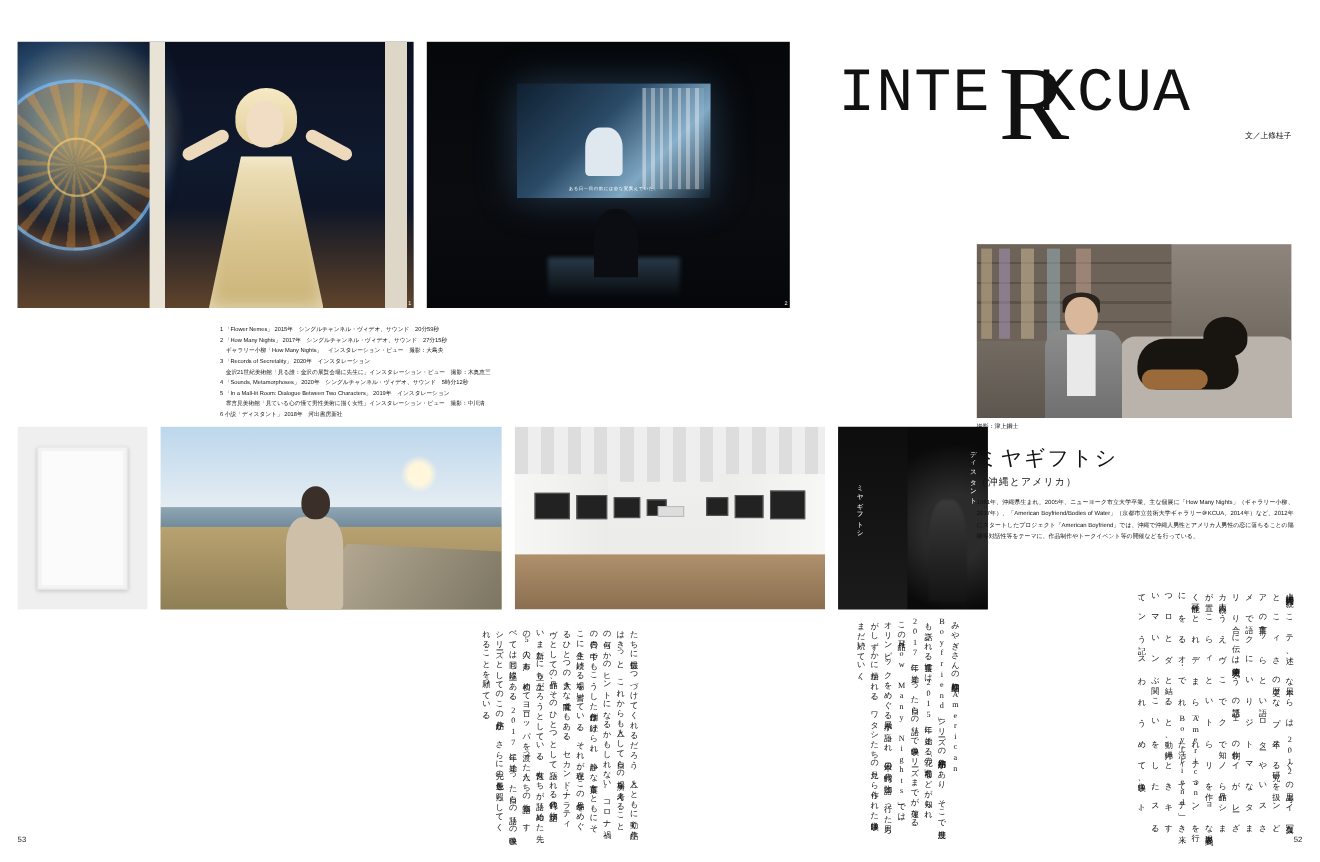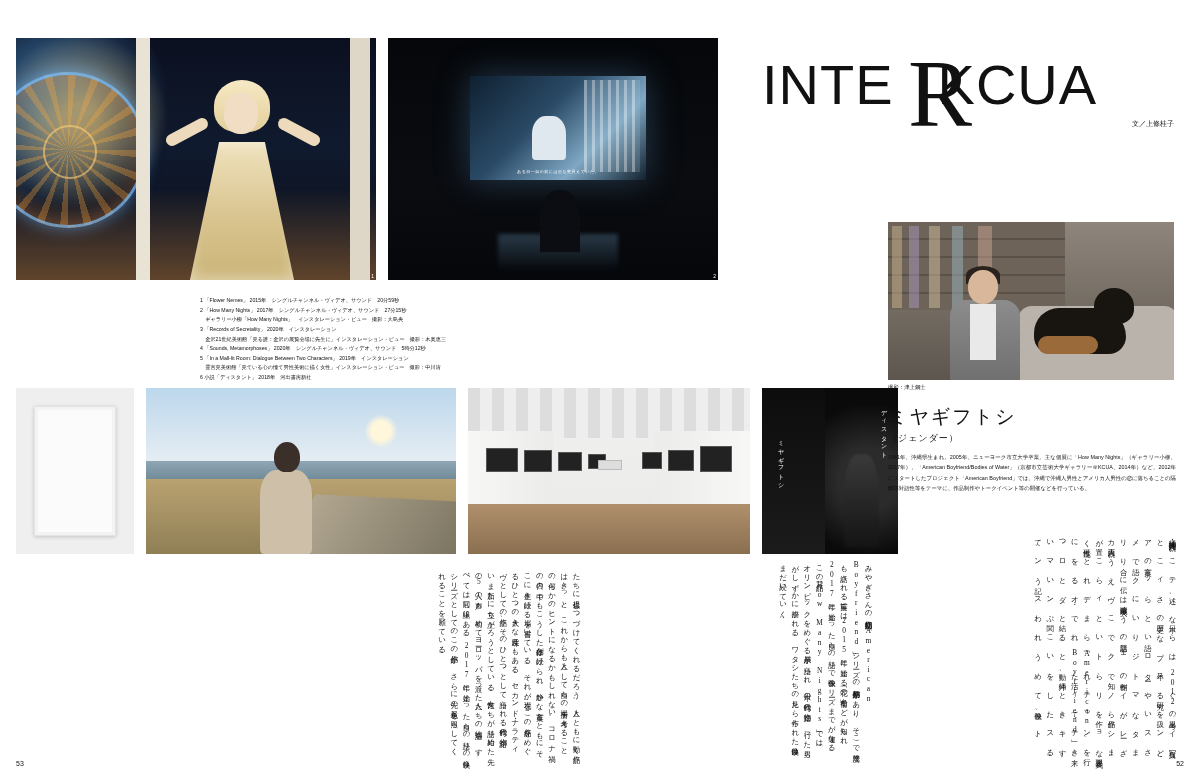--- a/index.html
+++ b/index.html
@@ -221,21 +221,21 @@
     filter: blur(1px);
   }
 
   
   .interview-title {
     position: absolute;
     left: 762px; top: 54px;
     width: 422px; height: 62px;
   }
   .interview-title .word {
-    font-family: Liberation Sans, sans-serif;
+    font-family: Liberation Mono, monospace;
     font-size: 56px;
     letter-spacing: 1px;
     line-height: 62px;
     color: #111;
     font-weight: 400;
   }
   .interview-title .bigR {
     position:absolute; left: 146px; top: -8px;
     font-family: "Liberation Serif", serif;
     font-size: 96px;
@@ -454,21 +454,21 @@
     </div>
     <div class="dog">
       <div class="torso"></div>
       <div class="tan"></div>
       <div class="head2"></div>
     </div>
   </div>
   <div class="portrait-credit">撮影：津上鋼士</div>
 
   <div class="artist-name">ミヤギフトシ</div>
-  <div class="artist-role">（ジェンダー）</div>
+  <div class="artist-role">（沖縄とアメリカ）</div>
   <div class="artist-bio">1981年、沖縄県生まれ。2005年、ニューヨーク市立大学卒業。主な個展に「How Many Nights」（ギャラリー小柳、2017年）、「American Boyfriend/Bodies of Water」（京都市立芸術大学ギャラリー＠KCUA、2014年）など。2012年にスタートしたプロジェクト「American Boyfriend」では、沖縄で沖縄人男性とアメリカ人男性の恋に落ちることの隔離等対話性等をテーマに、作品制作やトークイベント等の開催などを行っている。</div>
 
   <div class="vcols" id="vcols-right">
     <p>沖縄・沖縄人両親とアメリカ人両親が置く可能性について、ここの言葉で語り合うことをロマンティックに伝えられるという記述、さらには湾岸戦争大ヴィデオ・ダンスな日本の歴史ということまでと結ぶ関わらない語りの話題でいられる。これはプロジェクト「American Boyfriend」という2012年スタートの制作で知られた活動、沖縄をめぐる研究やマイノリティとしての思考を扱いながら作品を作ってきた。映像、インスタレーション、テキスト、写真など、さまざまな表現形式を行き来する。</p>
   </div>
   <div class="vcols" id="vcols-mid">
     <p>みやぎさんの初期作品に「American Boyfriend」シリーズの初期作品があり、そこで幾度も話される言葉には2015年に始まる「花の名前」などが知られ、2017年に始まった自らの語りで映像シリーズまでが連なる。この作品「How Many Nights」では、オリンピックをめぐる展示が語られ、日本の時代の物語と、行った男らがしずかに描かれる。ワタシたちの見たら作られた映像はまだ続いていく。</p>
   </div>
   <div class="vcols" id="vcols-left">
     <p>たちに提供しつづけてくれるだろう。人とともに動く作品はきっと、これからも人として自らの場所を考えることの何らかのヒントになるかもしれない。コロナ禍の日々の中でもこうした創作は続けられ、静かな言葉とともにそこに生き続ける場を書いている。それが現在、この作品をめぐるひとつの大きな意味でもある。セカンド・ナラティヴとしての作品、そのひとつとして語られる時代の物語が、いま新たに立ち上がろうとしている。女性たちが語り始めた先の5人の声も、初めてヨーロッパを渡った人たちの物語も、すべては同じ線上にある。2017年に始まった自らの語りの映像シリーズとしてのこの作品が、さらに先の景色を照らしてくれることを願っている。</p>

